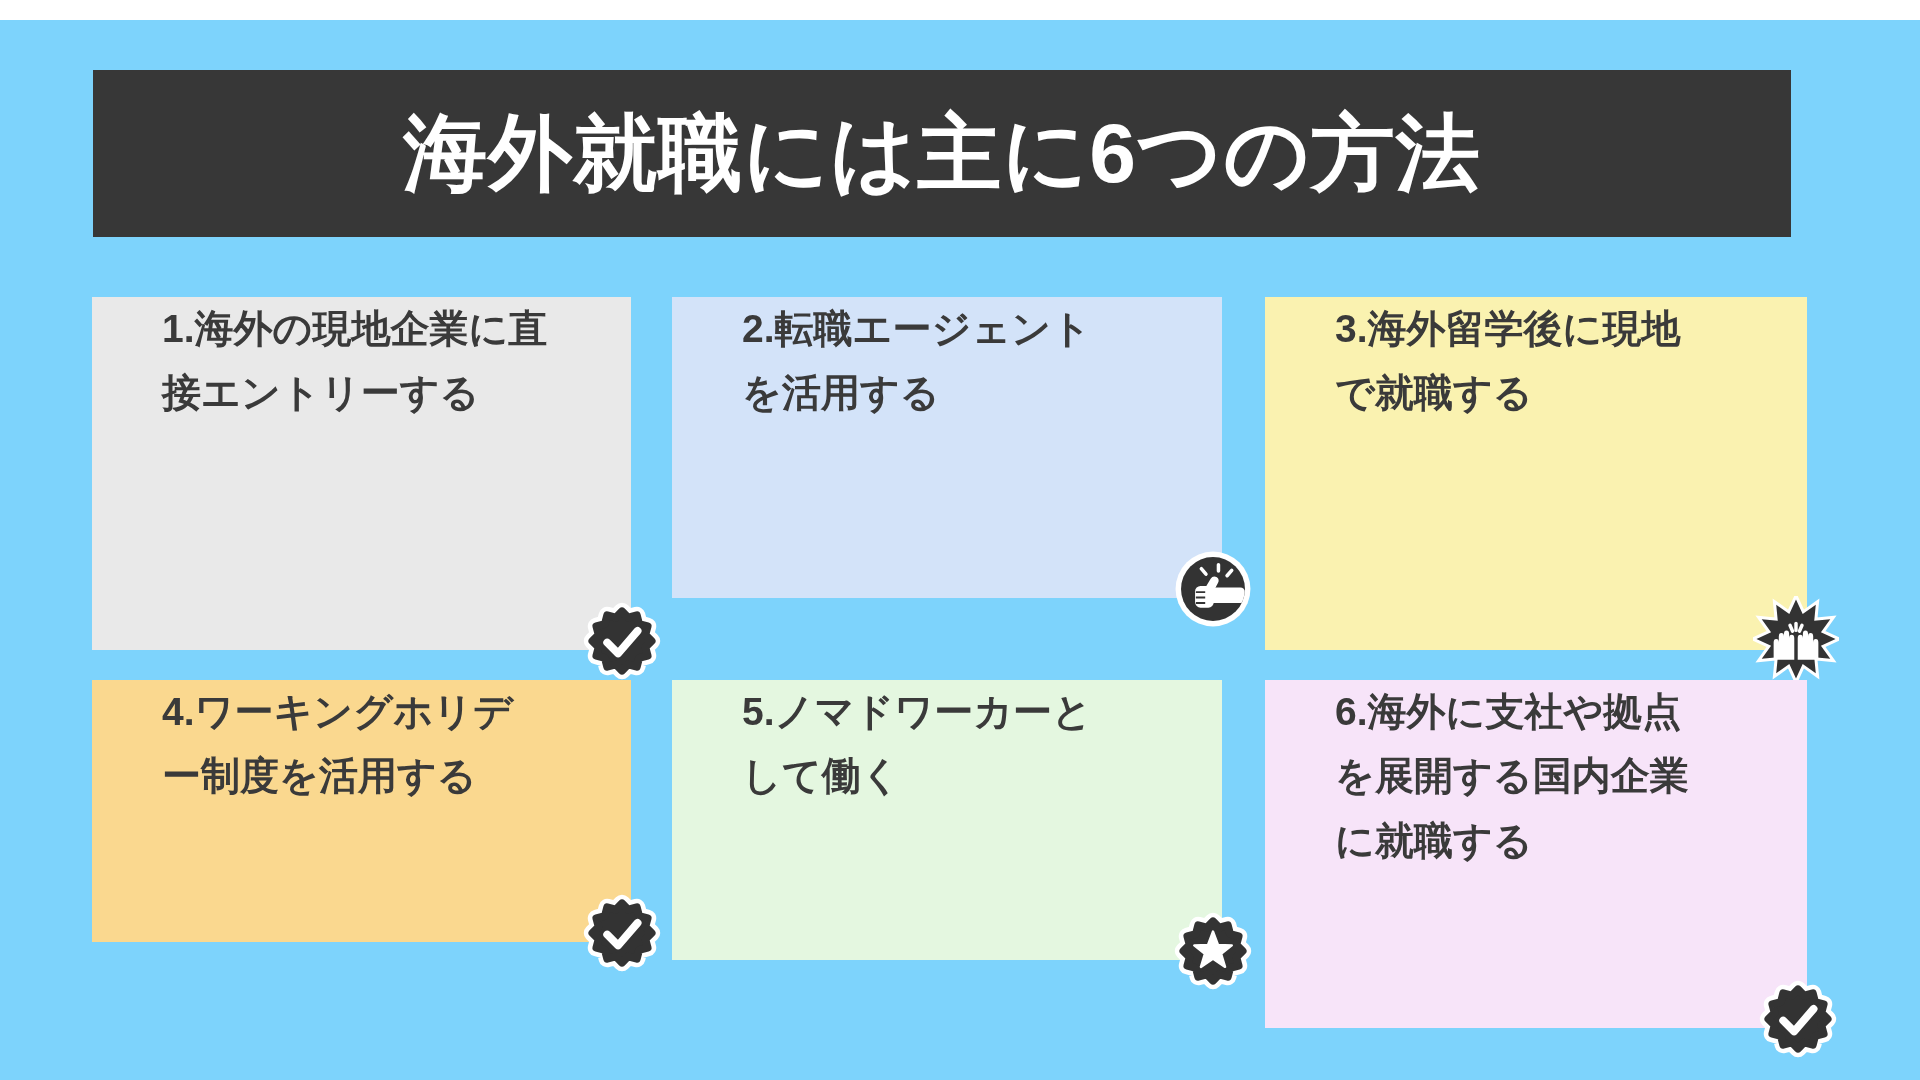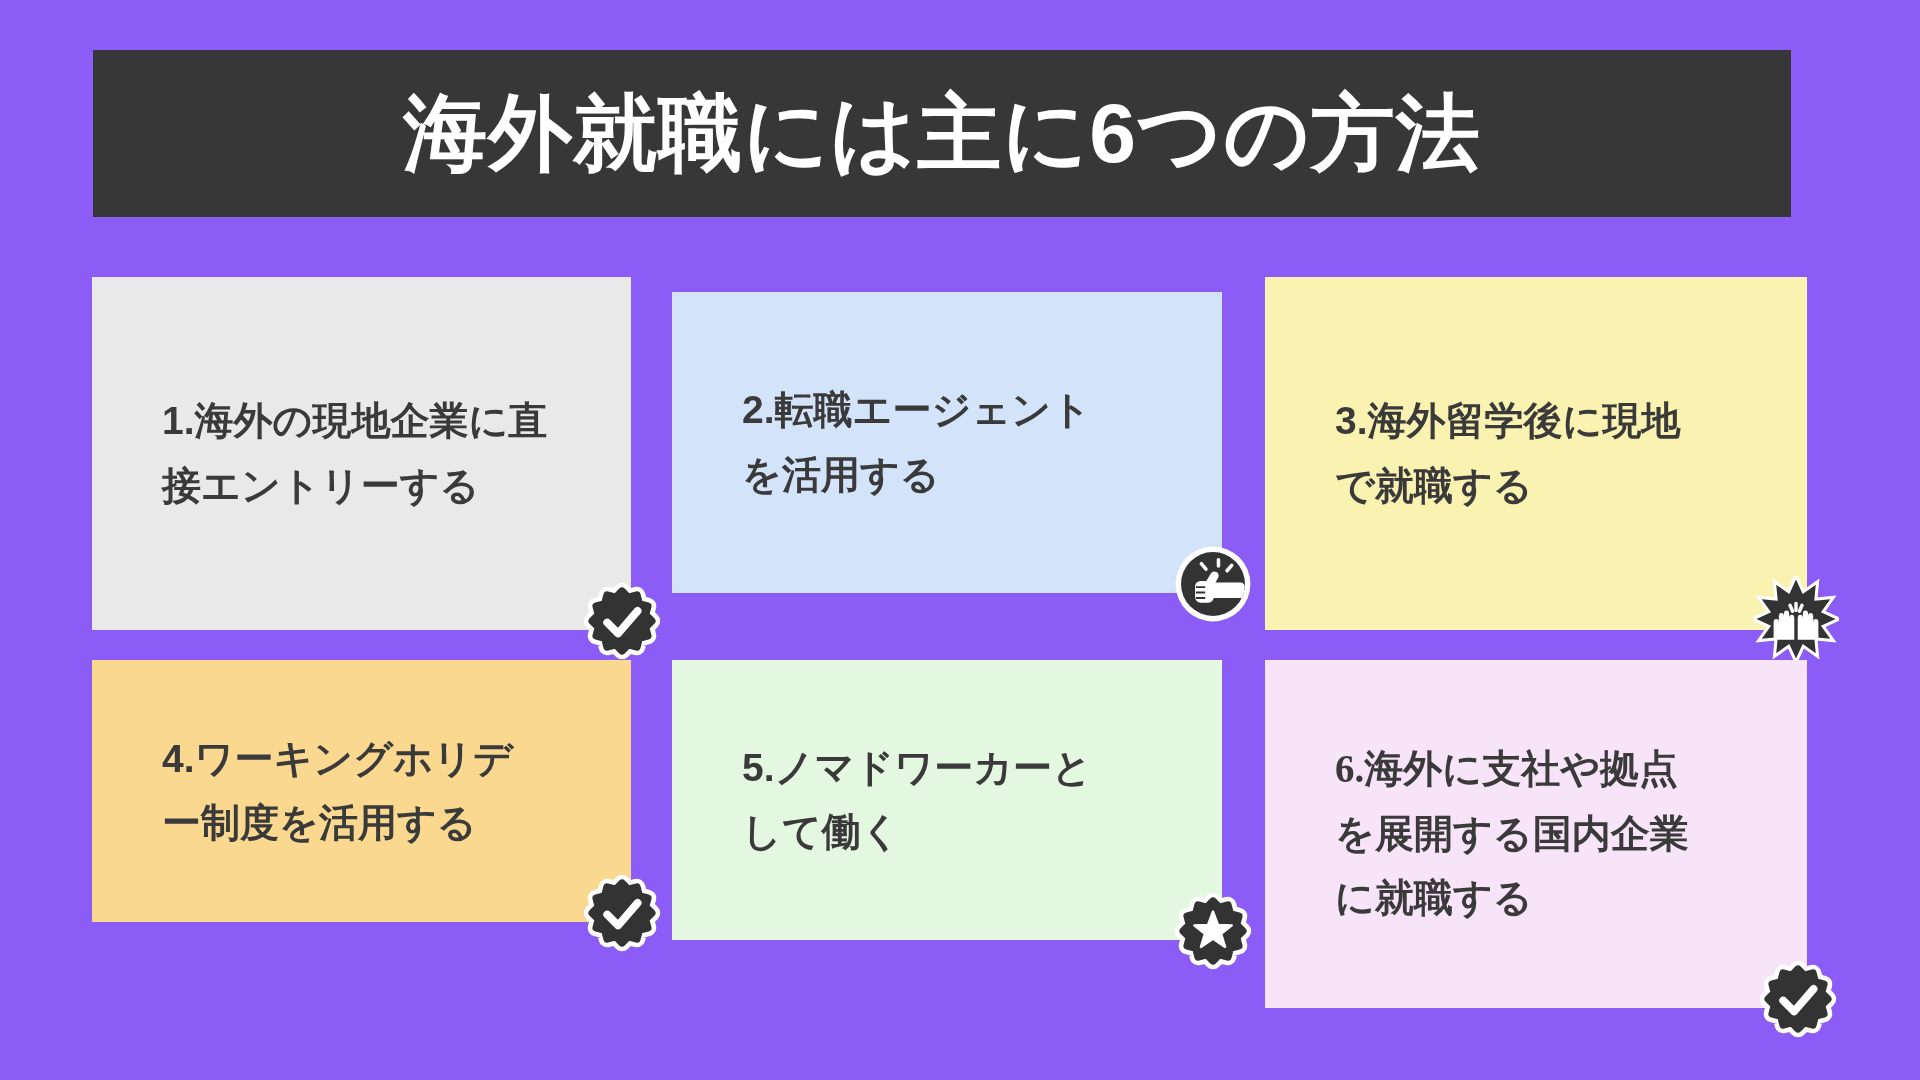--- a/index.html
+++ b/index.html
@@ -3,48 +3,48 @@
 <meta charset="utf-8">
 <style>
   * { margin: 0; padding: 0; box-sizing: border-box; }
   html, body { width: 1920px; height: 1080px; }
   body {
     background: #ffffff;
     font-family: "Liberation Sans", "DejaVu Sans", sans-serif;
     position: relative;
     overflow: hidden;
   }
-  .canvas { position: absolute; inset: 0; background: #8b5cf6; }
+  .canvas { position: absolute; inset: 0; background: #7dd3fc; margin-top: 20px; }
 
   .banner {
     position: absolute;
     left: 93px; top: 50px;
     width: 1698px; height: 167px;
     background: #373737;
     display: flex; align-items: center; justify-content: center;
   }
   .banner h1 {
     color: #ffffff;
     font-size: 84px;
     font-weight: 700;
     letter-spacing: 1px;
     white-space: nowrap;
   }
 
   .card {
     position: absolute;
-    display: flex; flex-direction: column; justify-content: center;
+    display: flex; flex-direction: column; 
     padding-left: 70px; padding-right: 48px;
   }
   .card-1 { left: 92px;  top: 277px; width: 539px; height: 353px; }
-  .card-2 { left: 672px; top: 292px; width: 550px; height: 301px; }
+  .card-2 { left: 672px; top: 277px; width: 550px; height: 301px; }
   .card-3 { left: 1265px;top: 277px; width: 542px; height: 353px; }
   .card-4 { left: 92px;  top: 660px; width: 539px; height: 262px; }
   .card-5 { left: 672px; top: 660px; width: 550px; height: 280px; }
-  .card-6 { left: 1265px;top: 660px; width: 542px; height: 348px; font-family: Liberation Serif, serif; }
+  .card-6 { left: 1265px;top: 660px; width: 542px; height: 348px; }
 
   .card-text {
     font-size: 39px;
     font-weight: 700;
     color: #3a3a3a;
     line-height: 1.65;
     white-space: pre-line;
   }
 
   .badge {

